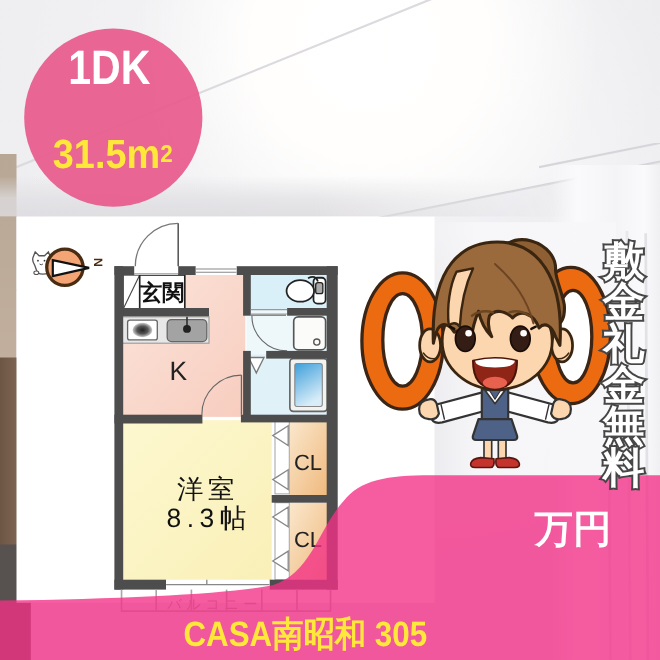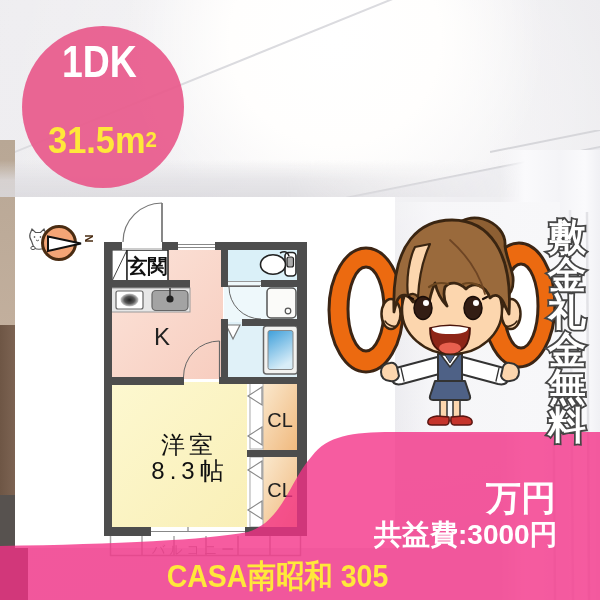--- a/index.html
+++ b/index.html
@@ -333,23 +333,22 @@
         <ellipse cx="450" cy="348" rx="11" ry="5.5" fill="#e8604e"></ellipse>
       </g>
     </g>
   </svg>
 
   <svg class="abs" style="left:0;top:0;" width="600" height="600" viewBox="0 0 600 600">
     <path d="M0,546 C 120,544 205,540 248,532 C 283,521 290,480 312,456 C 327,436 352,432 392,432 L600,432 L600,600 L0,600 Z" fill="rgba(244,48,134,0.79)"></path>
   </svg>
 
 
-  <div class="abs" style="left:486px;top:480px;color:#fff;font-size:35px;font-weight:bold;line-height:1;">万円</div>
-
-  <div class="abs" style="left:374px;top:521px;color:#fff;font-size:28px;font-weight:bold;line-height:1;">共益費:3000円</div>
+  <div class="abs" style="left:486px;top:464px;color:#fff;font-size:35px;font-weight:bold;line-height:1;">万円</div>
+
 
   <div class="abs" style="left:0px;top:560px;width:555px;text-align:center;color:#ffe83a;font-size:32px;font-weight:bold;line-height:1;transform:scaleX(0.89);">CASA南昭和 305</div>
 
   <div class="abs" style="left:22px;top:26px;width:162px;height:162px;border-radius:50%;background:rgba(232,90,140,0.93);"></div>
 
   <div class="abs" style="left:62px;top:40px;color:#fff;font-size:44px;font-weight:bold;line-height:1;transform:scaleX(0.85);transform-origin:left top;">1DK</div>
 
 
   <div class="abs" style="left:48px;top:122px;color:#ffe83a;font-size:37px;font-weight:bold;line-height:1;transform:scaleX(0.93);transform-origin:left top;">31.5m<span style="font-size:22px;vertical-align:6px;">2</span></div>
 

